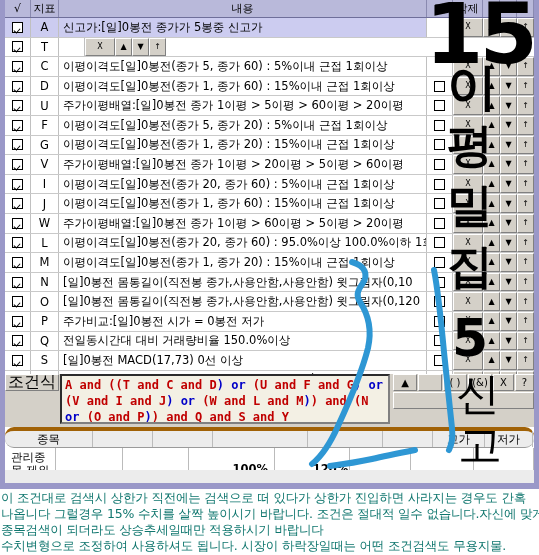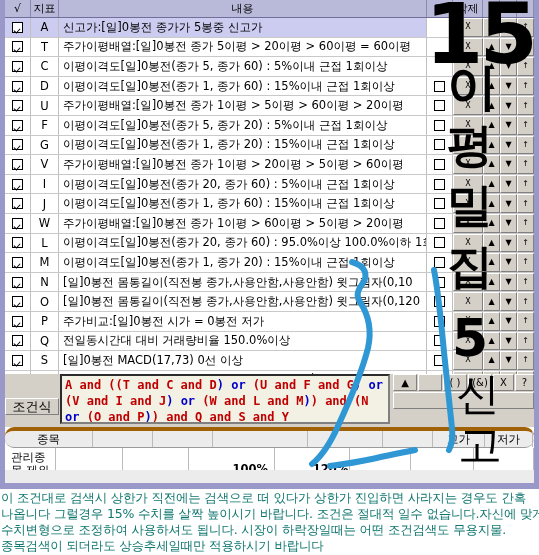--- a/index.html
+++ b/index.html
@@ -49,21 +49,21 @@
   .cbox{width:11px;height:11px;border:1px solid #000;background:#fff;display:inline-block;
         position:relative;box-sizing:border-box;}
   .cbox.on::after{content:"";position:absolute;left:2px;top:4px;width:3px;height:5px;
         border:solid #000;border-width:0 1.6px 1.6px 0;transform:rotate(42deg);}
   .arw{font-size:8px;line-height:1;}
 
   
   #fbar{position:absolute;left:5px;top:374px;width:529px;height:52px;background:#d4d0c8;}
   #flabel{position:absolute;left:0;top:0;width:54px;height:17px;background:#d4d0c8;
      border:1px solid #fff;border-right-color:#808080;border-bottom-color:#808080;
-     display:flex;align-items:center;justify-content:center;font-size:13px;box-sizing:border-box;margin-top:24px;}
+     display:flex;align-items:center;justify-content:center;font-size:16px;box-sizing:border-box;}
   #ftext{position:absolute;left:55px;top:0;width:330px;height:50px;background:#f3f0e4;
      border:2px inset #808080;box-sizing:border-box;padding:1px 3px;
      font-family:"DejaVu Sans Mono","Liberation Mono",monospace;
      font-size:12px;font-weight:bold;line-height:16px;color:#c00000;overflow:hidden;}
   #ftext .b{color:#0000c8;}
   .fbtn{position:absolute;top:0;height:17px;background:#d4d0c8;
      border:1px solid #fff;border-right-color:#808080;border-bottom-color:#808080;
      display:flex;align-items:center;justify-content:center;font-size:10px;box-sizing:border-box;}
   #fb1{left:388px;width:24px;}
   #fb2{left:413px;width:24px;}
@@ -138,21 +138,20 @@
           </div>
           <div class="cell c-top">
             <span class="arw">↑</span>
           </div>
         </div>
         <div class="grow">
           <div class="cell c-chk ctr">
             <span class="cbox on"></span>
           </div>
           <div class="cell c-ind ctr">T</div>
-          <div class="cell c-con">주가이평배열:[일]0봉전  종가 5이평 &gt; 20이평 &gt; 60이평 = 60이평</div>
           <div class="cell c-val ctr"></div>
           <div class="cell c-del">
             <span class="arw">X</span>
           </div>
           <div class="cell c-up">
             <span class="arw">▲</span>
           </div>
           <div class="cell c-dn">
             <span class="arw">▼</span>
           </div>
@@ -573,22 +572,22 @@
       <div class="bc w8"></div>
     </div>
     <div class="row-shade"></div>
   </div>
 
   <div class="footstrip"></div>
 
   <div id="note">
     <div>이 조건대로 검색시 상한가 직전에는 검색으로 떠 있다가 상한가 진입하면 사라지는  경우도 간혹</div>
     <div>나옵니다 그럴경우 15% 수치를 살짝 높이시기 바랍니다. 조건은 절대적 일수 없습니다.자신에 맞게</div>
+    <div>종목검색이 되더라도 상승추세일때만 적용하시기 바랍니다</div>
     <div>수치변형으로 조정하여 사용하셔도 됩니다. 시장이 하락장일때는 어떤 조건검색도 무용지물.</div>
-    <div>종목검색이 되더라도 상승추세일때만 적용하시기 바랍니다</div>
   </div>
 
   <div id="overlay">
     <span class="hw" style="left:425px;top:-8px;font-size:84px;letter-spacing:-4px;">15</span>
     <span class="hw" style="left:447px;top:62px;font-size:50px;">이</span>
     <span class="hw" style="left:447px;top:122px;font-size:46px;">평</span>
     <span class="hw" style="left:447px;top:182px;font-size:46px;">밀</span>
     <span class="hw" style="left:447px;top:243px;font-size:46px;">집</span>
     <span class="hw" style="left:452px;top:312px;font-size:52px;">5</span>
     <span class="hw" style="left:456px;top:372px;font-size:44px;font-weight:normal;">신</span>

